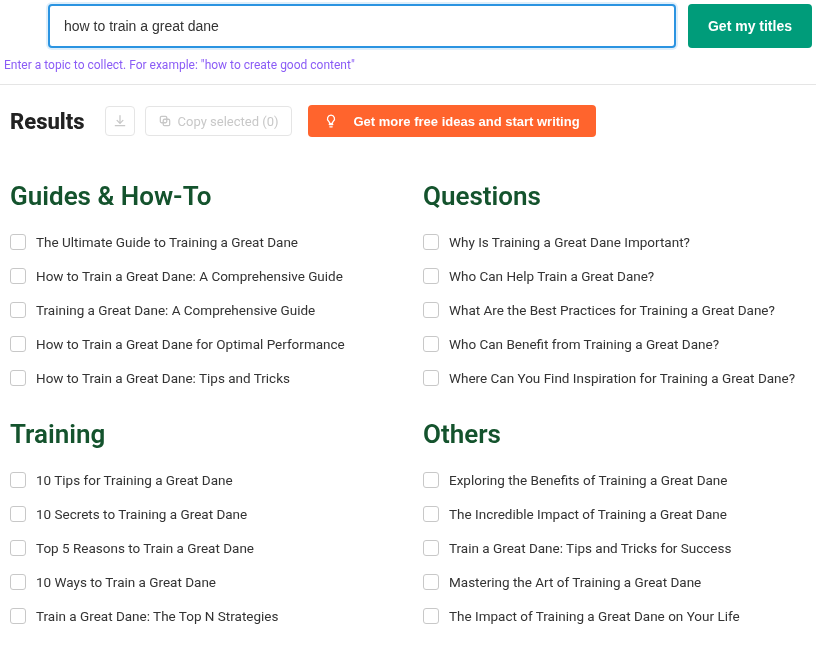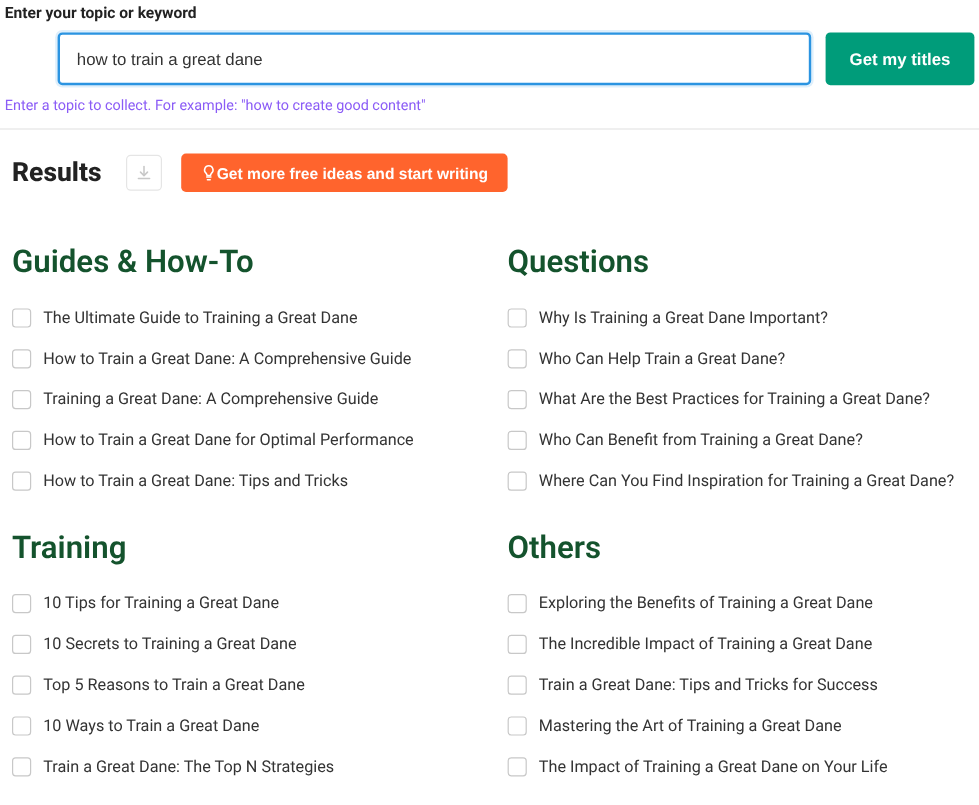--- a/index.html
+++ b/index.html
@@ -91,21 +91,21 @@
     height: 32px;
     background: #ff642d;
     color: #fff;
     border: none;
     border-radius: 4px;
     font-weight: 700;
     font-size: 13px;
     padding: 0 16px;
     display: flex;
     align-items: center;
-    gap: 0;
+    gap: 16px;
     cursor: pointer;
     margin-left: 6px;
   }
   .content {
     display: flex;
     padding: 10px 10px 20px 10px;
     gap: 30px;
   }
   .col {
     flex: 1;
@@ -134,36 +134,42 @@
   .row-label {
     font-size: 13.5px;
     color: #333;
   }
   svg { display:block; }
 </style>
 </head>
 <body>
 
 <div class="top-section">
-  <div class="label">Enter your topic or keyword</div>
   <div class="search-row">
     <input class="search-input" type="text" value="how to train a great dane" style="">
     <button class="get-titles-btn">Get my titles</button>
   </div>
   <div class="hint">Enter a topic to collect. For example: "how to create good content"</div>
 </div>
 
 <div class="results-bar">
   <div class="results-title">Results</div>
   <div class="icon-btn">
     <svg width="14" height="14" viewBox="0 0 24 24" fill="none" stroke="currentColor" stroke-width="2.2" stroke-linecap="round" stroke-linejoin="round">
         <path d="M12 3v12"></path>
         <path d="M7 11l5 5 5-5"></path>
         <path d="M4 20h16"></path>
       </svg>
+  </div>
+  <div class="copy-btn">
+    <svg width="14" height="14" viewBox="0 0 24 24" fill="none" stroke="currentColor" stroke-width="2.2" stroke-linecap="round" stroke-linejoin="round">
+        <rect x="9" y="9" width="11" height="11" rx="2"></rect>
+        <rect x="4" y="4" width="11" height="11" rx="2"></rect>
+      </svg>
+    <span>Copy selected (0)</span>
   </div>
   <button class="cta-btn">
     <svg width="14" height="14" viewBox="0 0 24 24" fill="none" stroke="currentColor" stroke-width="2.2" stroke-linecap="round" stroke-linejoin="round">
         <path d="M9 18h6"></path>
         <path d="M10 22h4"></path>
         <path d="M12 2a6 6 0 0 0-4 10.5c1 1 1.5 2 1.5 3.5h5c0-1.5.5-2.5 1.5-3.5A6 6 0 0 0 12 2z"></path>
       </svg>
     <span>Get more free ideas and start writing</span>
   </button>
 </div>

